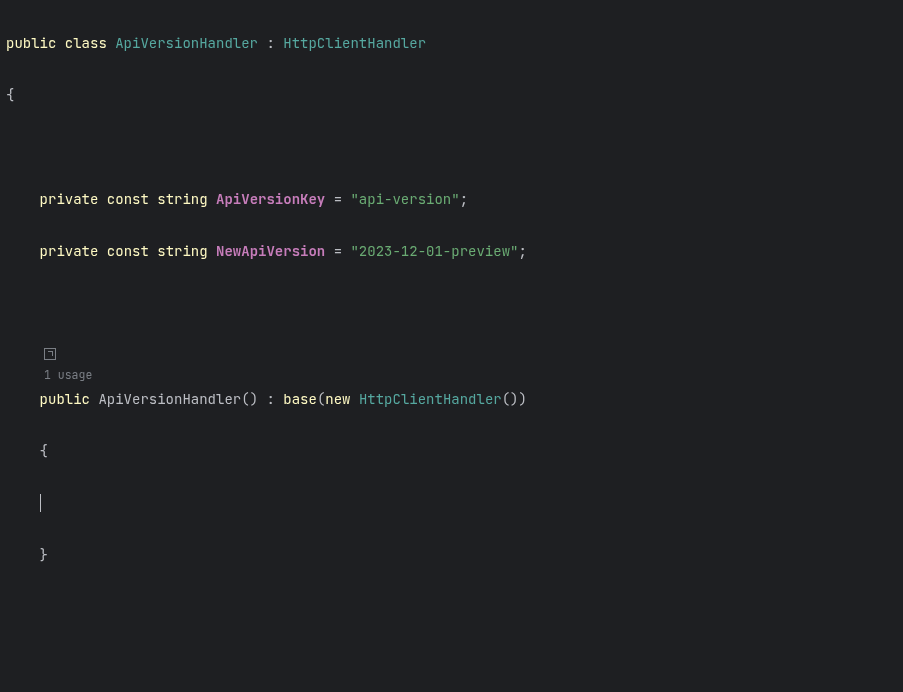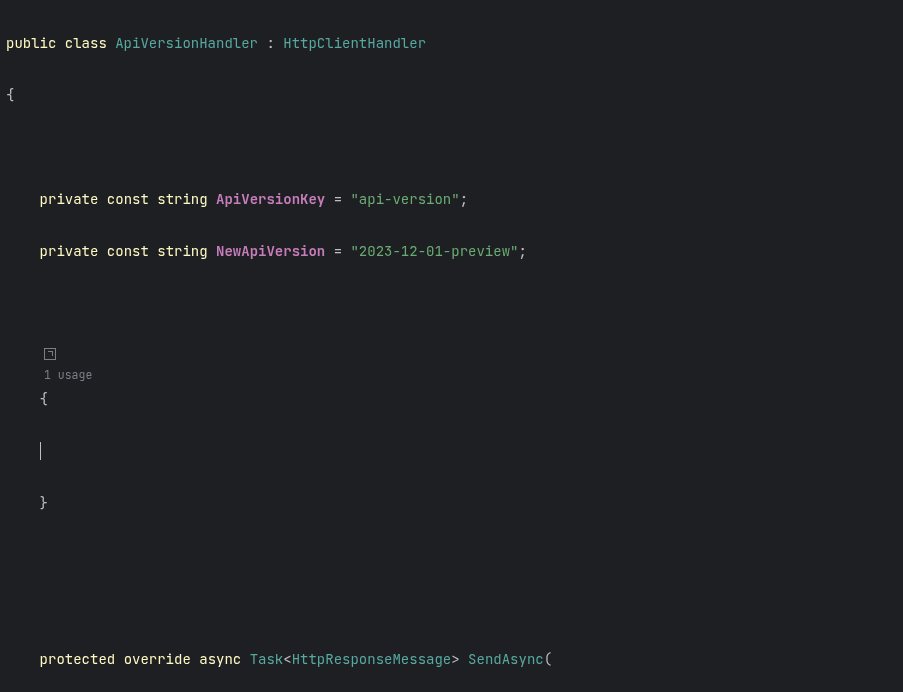--- a/index.html
+++ b/index.html
@@ -61,20 +61,21 @@
 <body>
 
 <div class="editor">
 <div><span class="kw">public</span> <span class="kw">class</span> <span class="classname">ApiVersionHandler</span> <span class="punc">:</span> <span class="classname">HttpClientHandler</span></div>
 <div><span class="punc">{</span></div>
 <div> </div>
 <div>    <span class="kw">private</span> <span class="kw">const</span> <span class="kw">string</span> <span class="fieldname">ApiVersionKey</span> <span class="punc">=</span> <span class="string">"api-version"</span><span class="punc">;</span></div>
 <div>    <span class="kw">private</span> <span class="kw">const</span> <span class="kw">string</span> <span class="fieldname">NewApiVersion</span> <span class="punc">=</span> <span class="string">"2023-12-01-preview"</span><span class="punc">;</span></div>
 <div> </div>
 <div class="usage"><span class="usage-icon"></span><span>1 usage</span></div>
+<div>    <span class="kw">public</span> <span class="ident">ApiVersionHandler</span><span class="punc">()</span> <span class="punc">:</span> <span class="kw">base</span><span class="punc">(</span><span class="kw">new</span> <span class="classname">HttpClientHandler</span><span class="punc">())</span></div>
 <div>    <span class="punc">{</span></div>
 <div>    <span class="caret"></span></div>
 <div>    <span class="punc">}</span></div>
 <div> </div>
 <div> </div>
 <div>    <span class="kw">protected</span> <span class="kw">override</span> <span class="kw">async</span> <span class="classname">Task</span><span class="punc">&lt;</span><span class="classname">HttpResponseMessage</span><span class="punc">&gt;</span> <span class="methodname">SendAsync</span><span class="punc">(</span></div>
 
 
 
 

